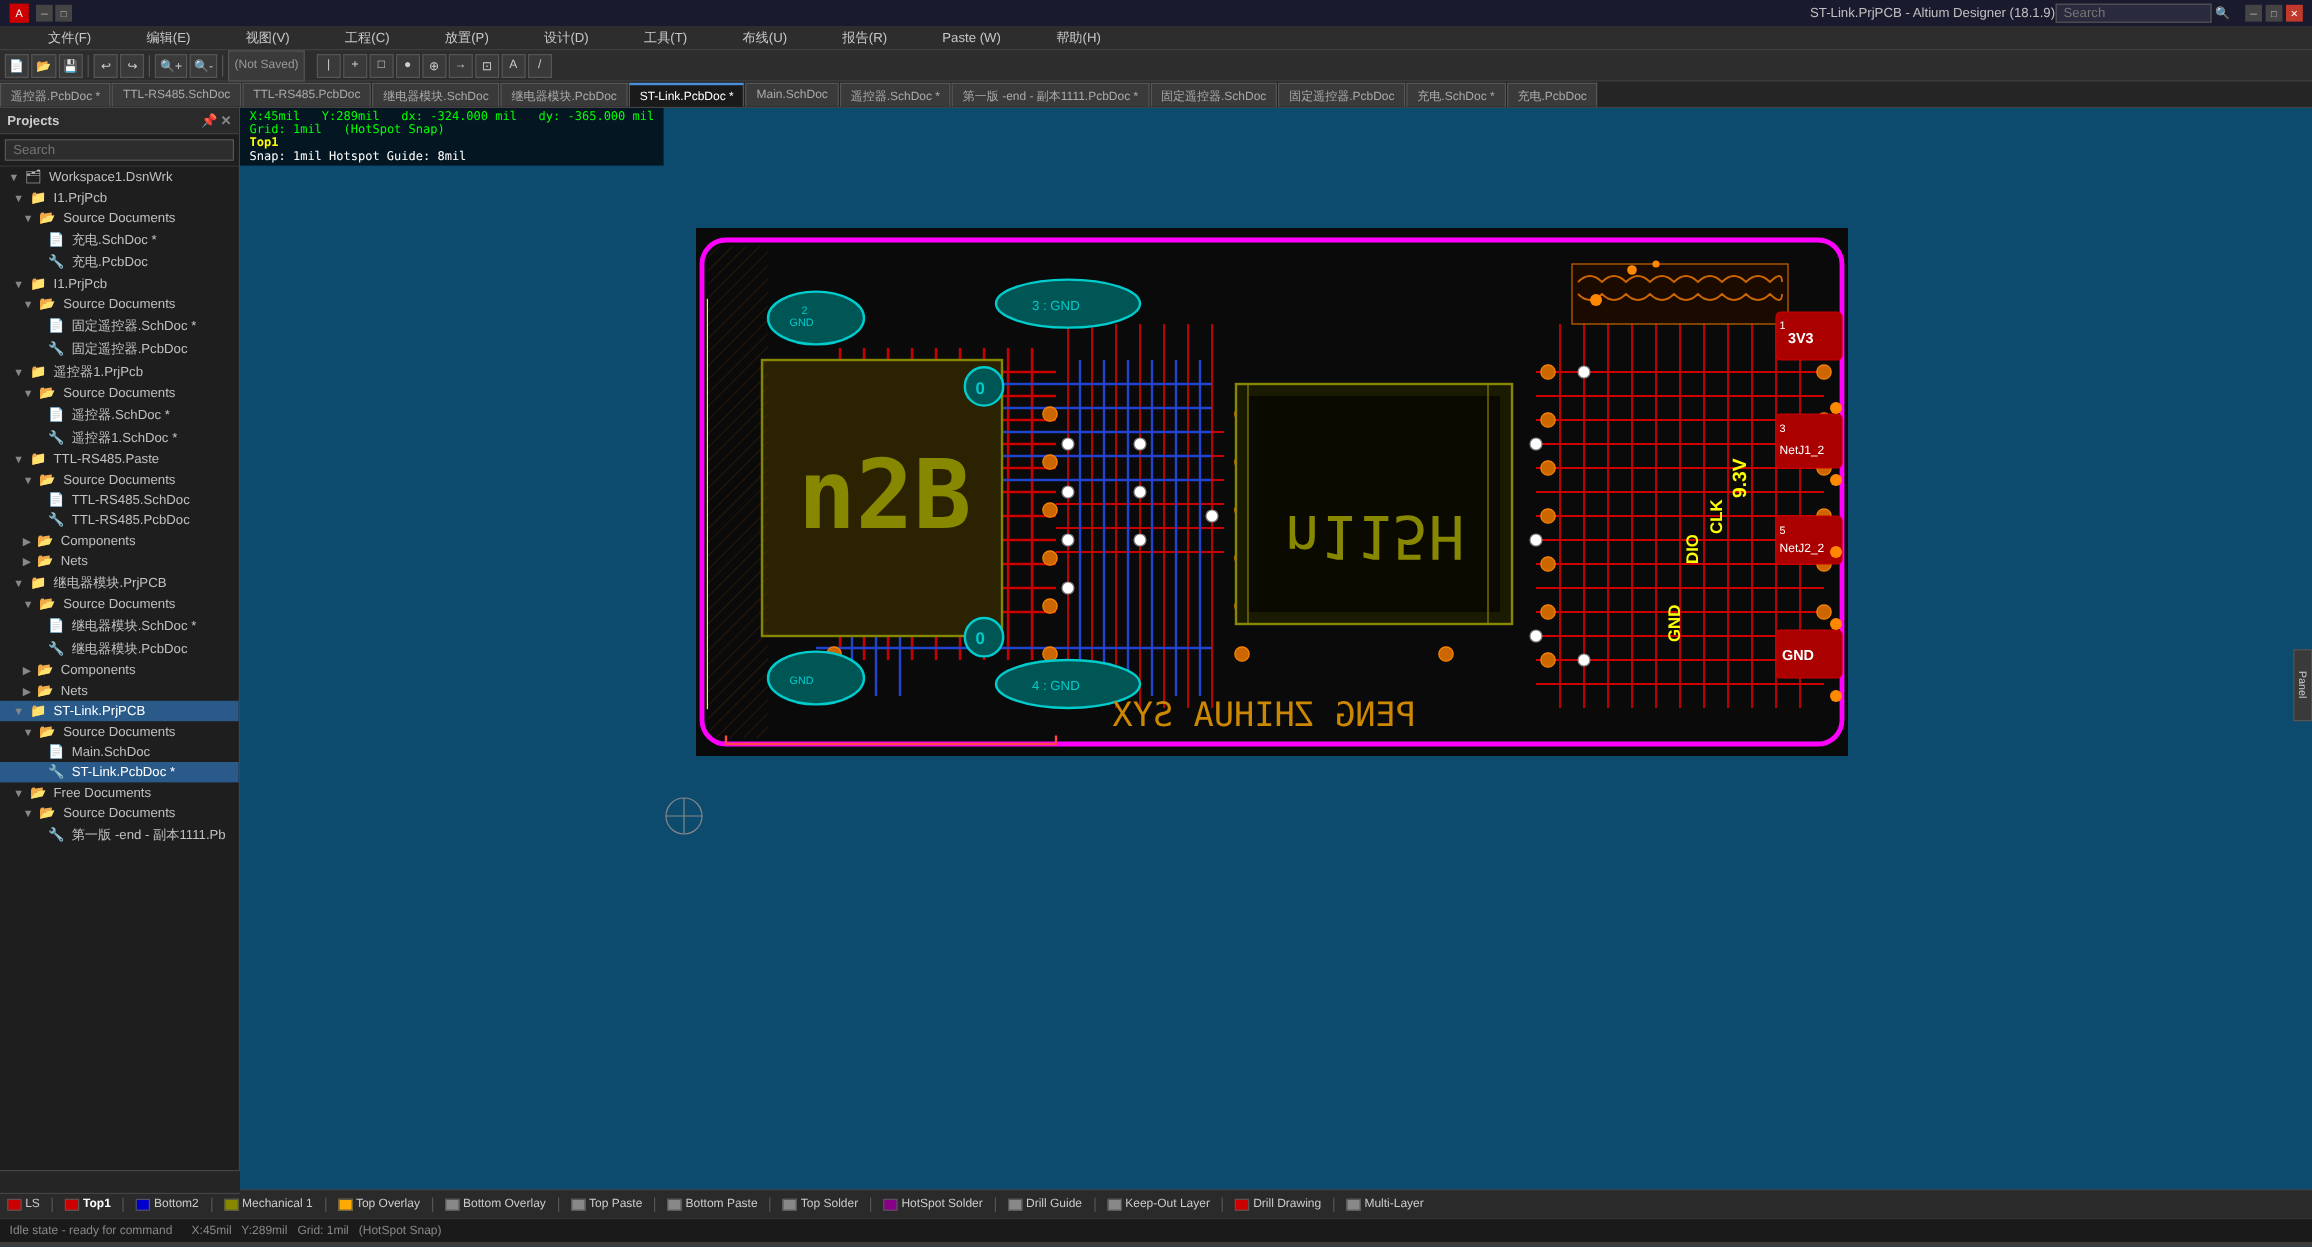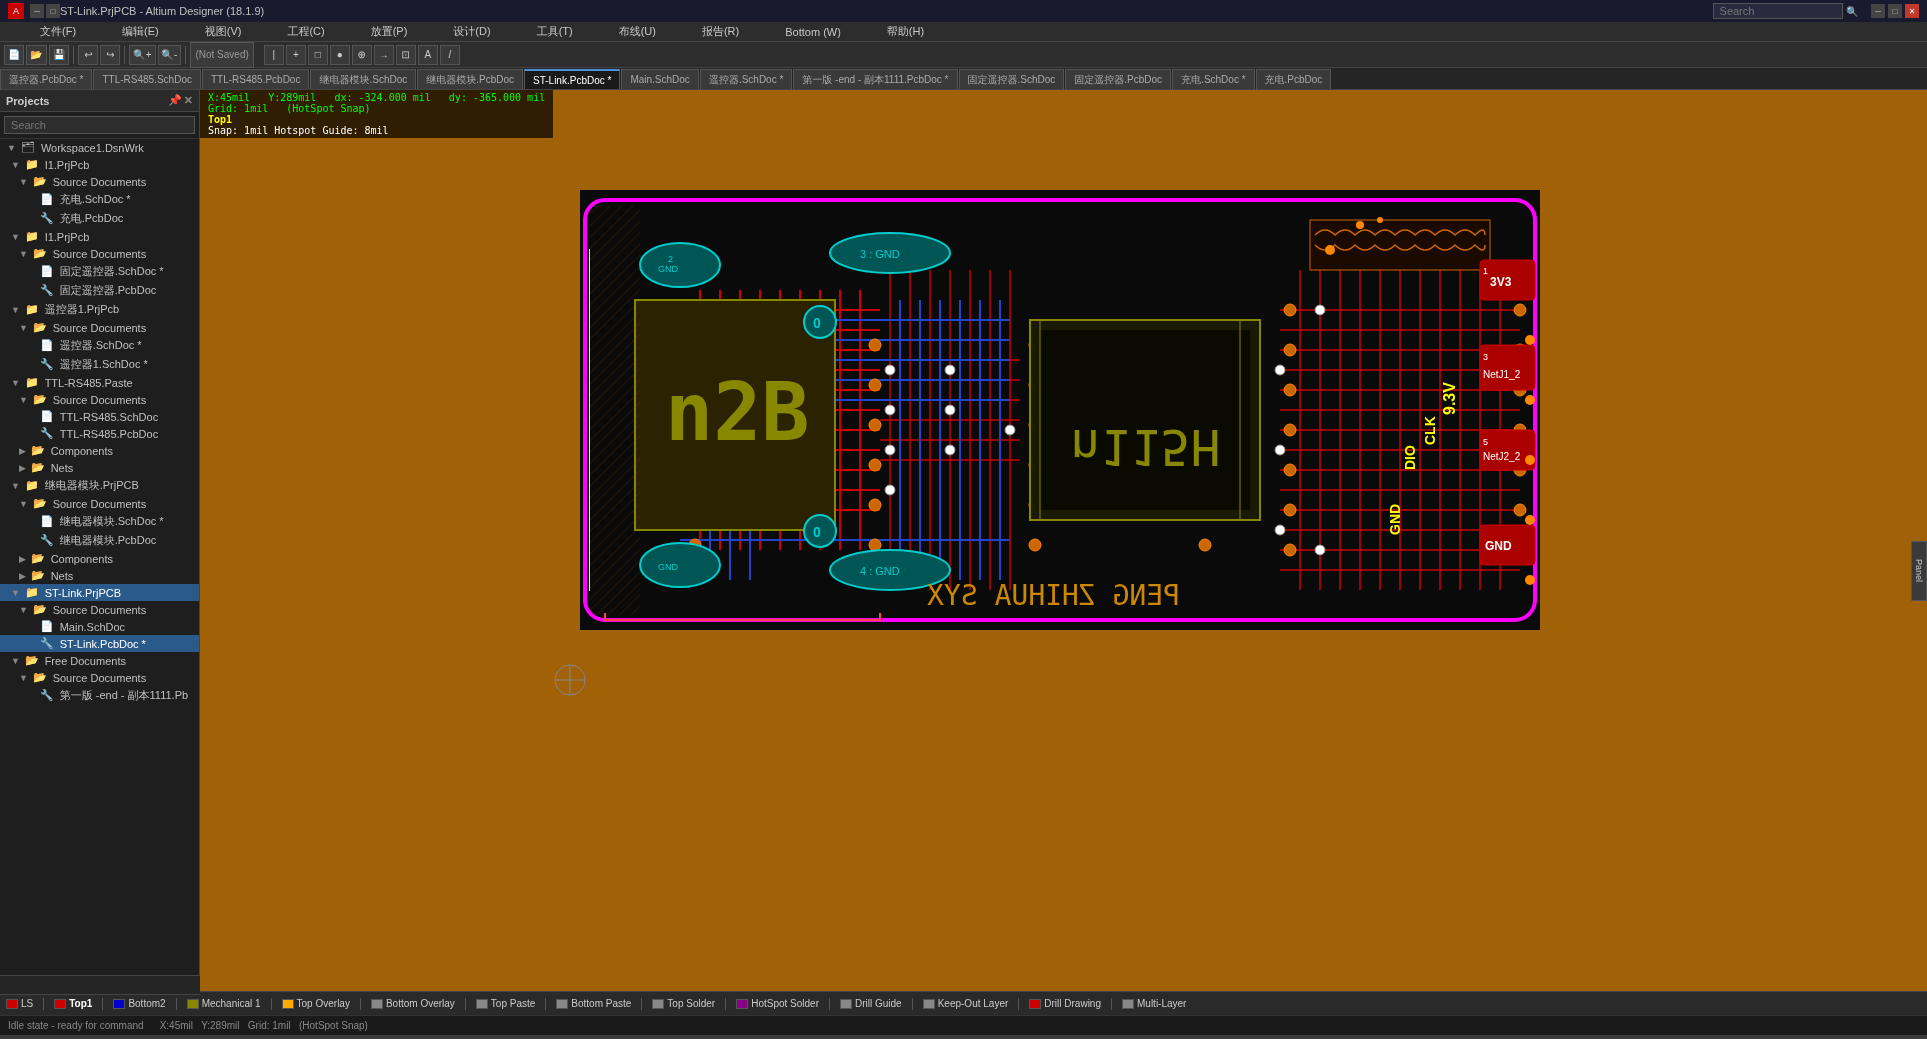--- a/index.html
+++ b/index.html
@@ -1,20 +1,20 @@
 <!DOCTYPE html>
 <html><head>
   <meta charset="utf-8">
   <style>
     * { box-sizing: border-box; margin: 0; padding: 0; }
     body { width: 1927px; height: 1039px; background: #3c3c3c; font-family: 'Segoe UI', Arial, sans-serif; font-size: 11px; color: #d0d0d0; overflow: hidden; }
 
     
     #titlebar { height: 22px; background: #1a1a2e; display: flex; align-items: center; justify-content: space-between; padding: 0 8px; color: #c0c0c0; font-size: 11px; }
-    #titlebar .title { flex: 1; text-align: left; }
+    #titlebar .title { flex: 1; text-align: right; }
     #titlebar .search-area { display: flex; align-items: center; gap: 4px; }
     #titlebar .search-box { background: #2a2a3e; border: 1px solid #555; color: #ccc; padding: 1px 6px; font-size: 11px; width: 130px; }
 
     
     #menubar { height: 20px; background: #2d2d2d; display: flex; align-items: center; padding: 0 4px; gap: 2px; border-bottom: 1px solid #444; }
     .menu-item { padding: 1px 8px; color: #c8c8c8; cursor: pointer; font-size: 11px; white-space: nowrap; margin-left: 28px; }
 
     
     #toolbar { height: 26px; background: #2d2d2d; display: flex; align-items: center; padding: 0 4px; gap: 2px; border-bottom: 1px solid #444; }
     .toolbar-btn { height: 20px; min-width: 20px; background: #3a3a3a; border: 1px solid #555; color: #ccc; font-size: 10px; cursor: pointer; display: flex; align-items: center; justify-content: center; padding: 0 3px; }
@@ -36,21 +36,21 @@
     #search-box-container input { width: 100%; background: #2d2d2d; border: 1px solid #555; color: #ccc; padding: 2px 6px; font-size: 11px; }
 
     .tree-item { padding: 2px 4px; cursor: pointer; display: flex; align-items: center; gap: 3px; font-size: 11px; color: #c0c0c0; white-space: nowrap; overflow: hidden; }
     .tree-item.active { background: #2a5a8a; color: #fff; }
     .tree-item .indent1 { margin-left: 4px; }
     .tree-item .indent2 { margin-left: 12px; }
     .tree-item .indent3 { margin-left: 20px; }
     .tree-arrow { font-size: 9px; color: #888; margin-right: 2px; }
 
     
-    #canvas-area { flex: 1; background: #a16207; position: relative; overflow: hidden; }
+    #canvas-area { flex: 1; background: #0c4a6e; position: relative; overflow: hidden; }
     #pcb-board { position: absolute; top: 100px; left: 380px; width: 960px; height: 440px; }
 
     
     #coord-display { position: absolute; top: 0; left: 0; background: rgba(0,0,0,0.7); color: #0f0; font-size: 10px; font-family: monospace; padding: 2px 8px; }
 
     
     #bottom-toolbar { height: 24px; background: #2a2a2a; display: flex; align-items: center; padding: 0 6px; gap: 8px; border-top: 1px solid #444; font-size: 10px; color: #ccc; overflow: hidden; }
     .layer-indicator { display: flex; align-items: center; gap: 3px; }
     .layer-color { width: 12px; height: 10px; display: inline-block; }
     .layer-name { font-size: 10px; color: #ccc; cursor: pointer; }
@@ -99,21 +99,21 @@
 <div id="menubar">
     <div class="menu-item">文件(F)</div>
     <div class="menu-item">编辑(E)</div>
     <div class="menu-item">视图(V)</div>
     <div class="menu-item">工程(C)</div>
     <div class="menu-item">放置(P)</div>
     <div class="menu-item">设计(D)</div>
     <div class="menu-item">工具(T)</div>
     <div class="menu-item">布线(U)</div>
     <div class="menu-item">报告(R)</div>
-    <div class="menu-item">Bottom (W)</div>
+    <div class="menu-item">Paste (W)</div>
     <div class="menu-item">帮助(H)</div>
   </div>
 
 <div id="toolbar">
   <div class="toolbar-btn">📄</div>
   <div class="toolbar-btn">📂</div>
   <div class="toolbar-btn">💾</div>
   <div class="toolbar-sep"></div>
   <div class="toolbar-btn">↩</div>
   <div class="toolbar-btn">↪</div>

